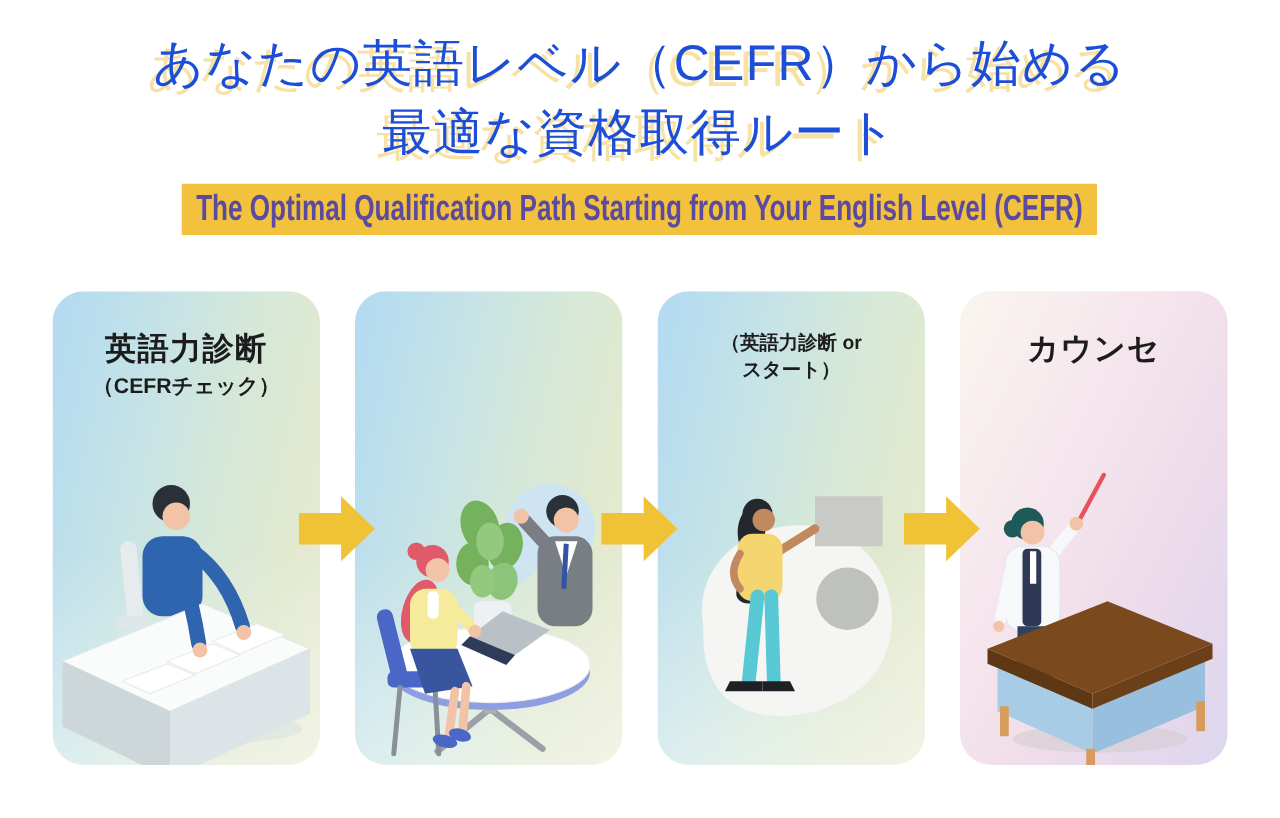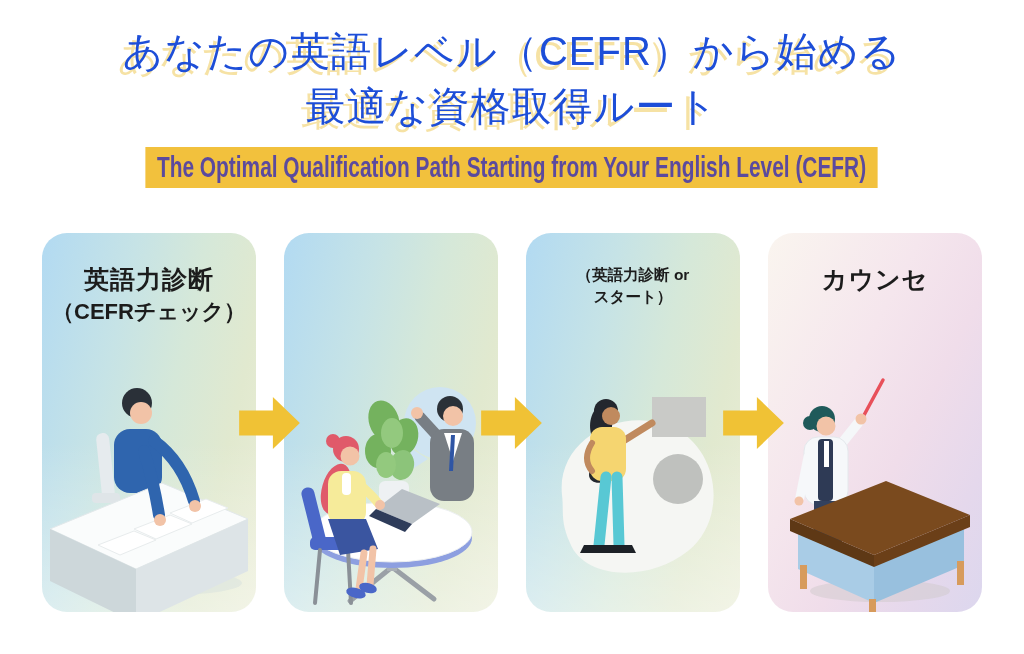--- a/index.html
+++ b/index.html
@@ -22,21 +22,21 @@
   .card{flex:0 0 214px;width:214px;height:379px;border-radius:25px;
         position:relative;overflow:hidden;}
   .g-cool{background:
      linear-gradient(to bottom,rgba(255,255,255,0) 55%,rgba(255,255,255,.40) 100%),
      linear-gradient(103deg,#b2daf2 0%,#c6e3e6 32%,#d5e8d9 55%,#e1e9cf 78%,#eaedd6 100%);}
   .g-warm{background:
      linear-gradient(117deg,#faf5ef 0%,#f5e6ed 38%,#f0ddea 60%,#e5d8ec 82%,#dcd7ee 100%);}
   .card-head{position:relative;z-index:2;padding-top:30px;text-align:center;}
   .card-title{font-size:25px;font-weight:800;color:#1c1c1c;line-height:1.32;letter-spacing:1px;}
   .card-title.tight{letter-spacing:0;}
-  .card-sub{font-size:22px;font-weight:700;color:#1c1c1c;line-height:1.28;margin-top:2px;}
+  .card-sub{font-size:17px;font-weight:700;color:#1c1c1c;line-height:1.28;margin-top:2px;}
   .card-sub.small{font-size:15.5px;}
   .illus{position:absolute;left:0;bottom:0;width:214px;height:235px;z-index:1;}
   .arrow{flex:0 0 64px;width:64px;height:54px;margin:0 -18px;position:relative;z-index:6;}
 </style>
 </head>
 <body>
 
 <div class="poster">
 
   <div class="header">

